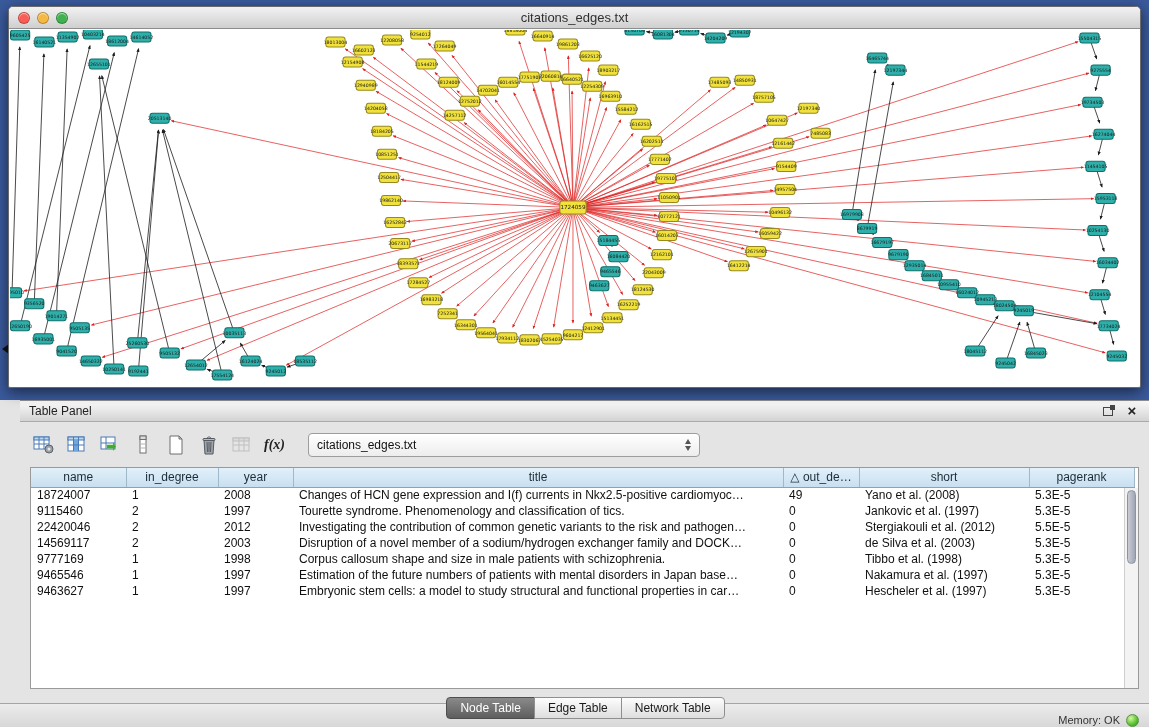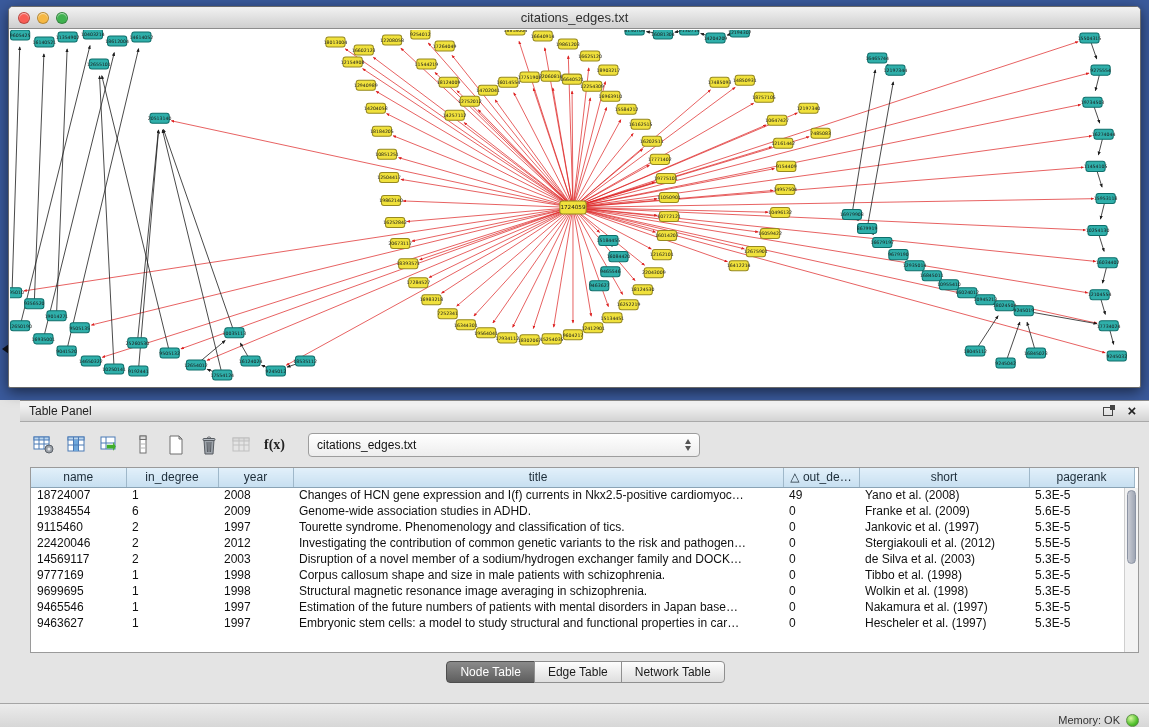--- a/index.html
+++ b/index.html
@@ -30,29 +30,29 @@
     border-bottom:1px solid #a9a9a9; display:flex; align-items:center; padding:0 9px; font-size:12px; color:#222; }
   .panel-header .spacer { flex:1; }
   .ph-icon { width:16px; height:14px; display:flex; align-items:center; justify-content:center; margin-left:8px; color:#333; }
   .float-box { width:10px; height:9px; border:1.5px solid #444; position:relative; }
   .float-box i { position:absolute; right:-3px; top:-3px; width:5px; height:5px; background:#444; }
   .close-x { font-size:15px; font-weight:bold; line-height:14px; color:#222; }
 
   .panel-body { padding:7px 10px 0 10px; height:281px; }
   .toolbar { display:flex; align-items:center; height:32px; }
   .tb-icon { width:27px; height:26px; display:flex; align-items:center; justify-content:center; margin-right:6px; border-radius:3px; }
-  .fx { font-family:"Liberation Serif", serif; font-weight:bold; font-size:14px; color:#222; }
+  .fx { font-family:"Liberation Serif", serif; font-style:italic; font-weight:bold; font-size:14px; color:#222; }
   .combo { margin-left:14px; width:392px; height:24px; background:linear-gradient(#ffffff,#ededed);
     border:1px solid #9d9d9d; border-radius:4px; display:flex; align-items:center; padding:0 8px; font-size:12px; color:#111; }
   .combo .val { flex:1; }
   .combo-arrows { display:flex; flex-direction:column; gap:2px; align-items:center; }
   .arr-up { width:0; height:0; border-left:3.5px solid transparent; border-right:3.5px solid transparent; border-bottom:5px solid #555; }
   .arr-dn { width:0; height:0; border-left:3.5px solid transparent; border-right:3.5px solid transparent; border-top:5px solid #555; }
 
-  .table-wrap { position:relative; margin-top:6px; height:186px; background:#fff; border:1px solid #9a9a9a; overflow:hidden; }
+  .table-wrap { position:relative; margin-top:6px; height:222px; background:#fff; border:1px solid #9a9a9a; overflow:hidden; }
   table.grid { border-collapse:collapse; table-layout:fixed; width:1103px; }
   table.grid th { height:19px; background:linear-gradient(#e2f0fa,#c7dff0); border-right:1px solid #9fb8ca;
     border-bottom:1px solid #8aa3b5; font-size:12px; font-weight:normal; color:#1c2c38; text-align:center;
     overflow:hidden; white-space:nowrap; }
   table.grid td { height:16px; font-size:12px; color:#101010; padding:0 6px; white-space:nowrap; overflow:hidden; }
   td.c-center { text-align:left; }
   .vscroll { position:absolute; top:20px; right:0; bottom:0; width:14px; background:#f3f3f3; border-left:1px solid #cfcfcf; }
   .vscroll .thumb { position:absolute; top:2px; left:2px; width:9px; height:74px; border-radius:5px;
     background:linear-gradient(90deg,#c9ccd4,#9fa6b4); border:1px solid #8b93a3; }
 
@@ -878,29 +878,20 @@
             <tr>
               <td>18724007</td>
               <td>1</td>
               <td>2008</td>
               <td>Changes of HCN gene expression and I(f) currents in Nkx2.5-positive cardiomyoc…</td>
               <td>49</td>
               <td class="c-center">Yano et al. (2008)</td>
               <td>5.3E-5</td>
             </tr>
             <tr>
-              <td>19384554</td>
-              <td>6</td>
-              <td>2009</td>
-              <td>Genome-wide association studies in ADHD.</td>
-              <td>0</td>
-              <td class="c-center">Franke et al. (2009)</td>
-              <td>5.6E-5</td>
-            </tr>
-            <tr>
               <td>9115460</td>
               <td>2</td>
               <td>1997</td>
               <td>Tourette syndrome. Phenomenology and classification of tics.</td>
               <td>0</td>
               <td class="c-center">Jankovic et al. (1997)</td>
               <td>5.3E-5</td>
             </tr>
             <tr>
               <td>22420046</td>
@@ -923,29 +914,20 @@
             <tr>
               <td>9777169</td>
               <td>1</td>
               <td>1998</td>
               <td>Corpus callosum shape and size in male patients with schizophrenia.</td>
               <td>0</td>
               <td class="c-center">Tibbo et al. (1998)</td>
               <td>5.3E-5</td>
             </tr>
             <tr>
-              <td>9699695</td>
-              <td>1</td>
-              <td>1998</td>
-              <td>Structural magnetic resonance image averaging in schizophrenia.</td>
-              <td>0</td>
-              <td class="c-center">Wolkin et al. (1998)</td>
-              <td>5.3E-5</td>
-            </tr>
-            <tr>
               <td>9465546</td>
               <td>1</td>
               <td>1997</td>
               <td>Estimation of the future numbers of patients with mental disorders in Japan base…</td>
               <td>0</td>
               <td class="c-center">Nakamura et al. (1997)</td>
               <td>5.3E-5</td>
             </tr>
             <tr>
               <td>9463627</td>

